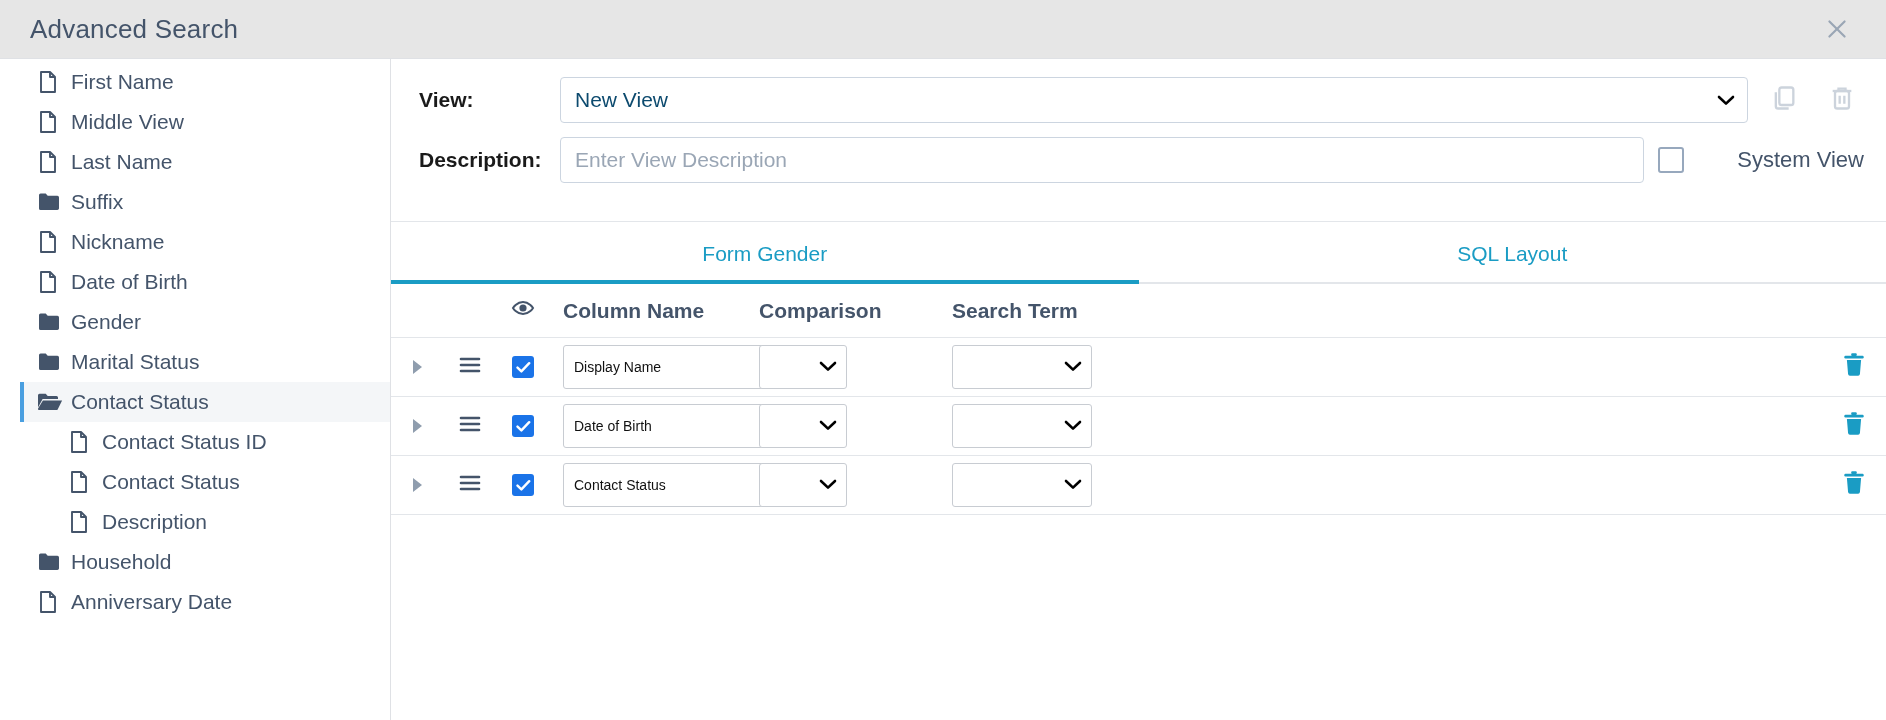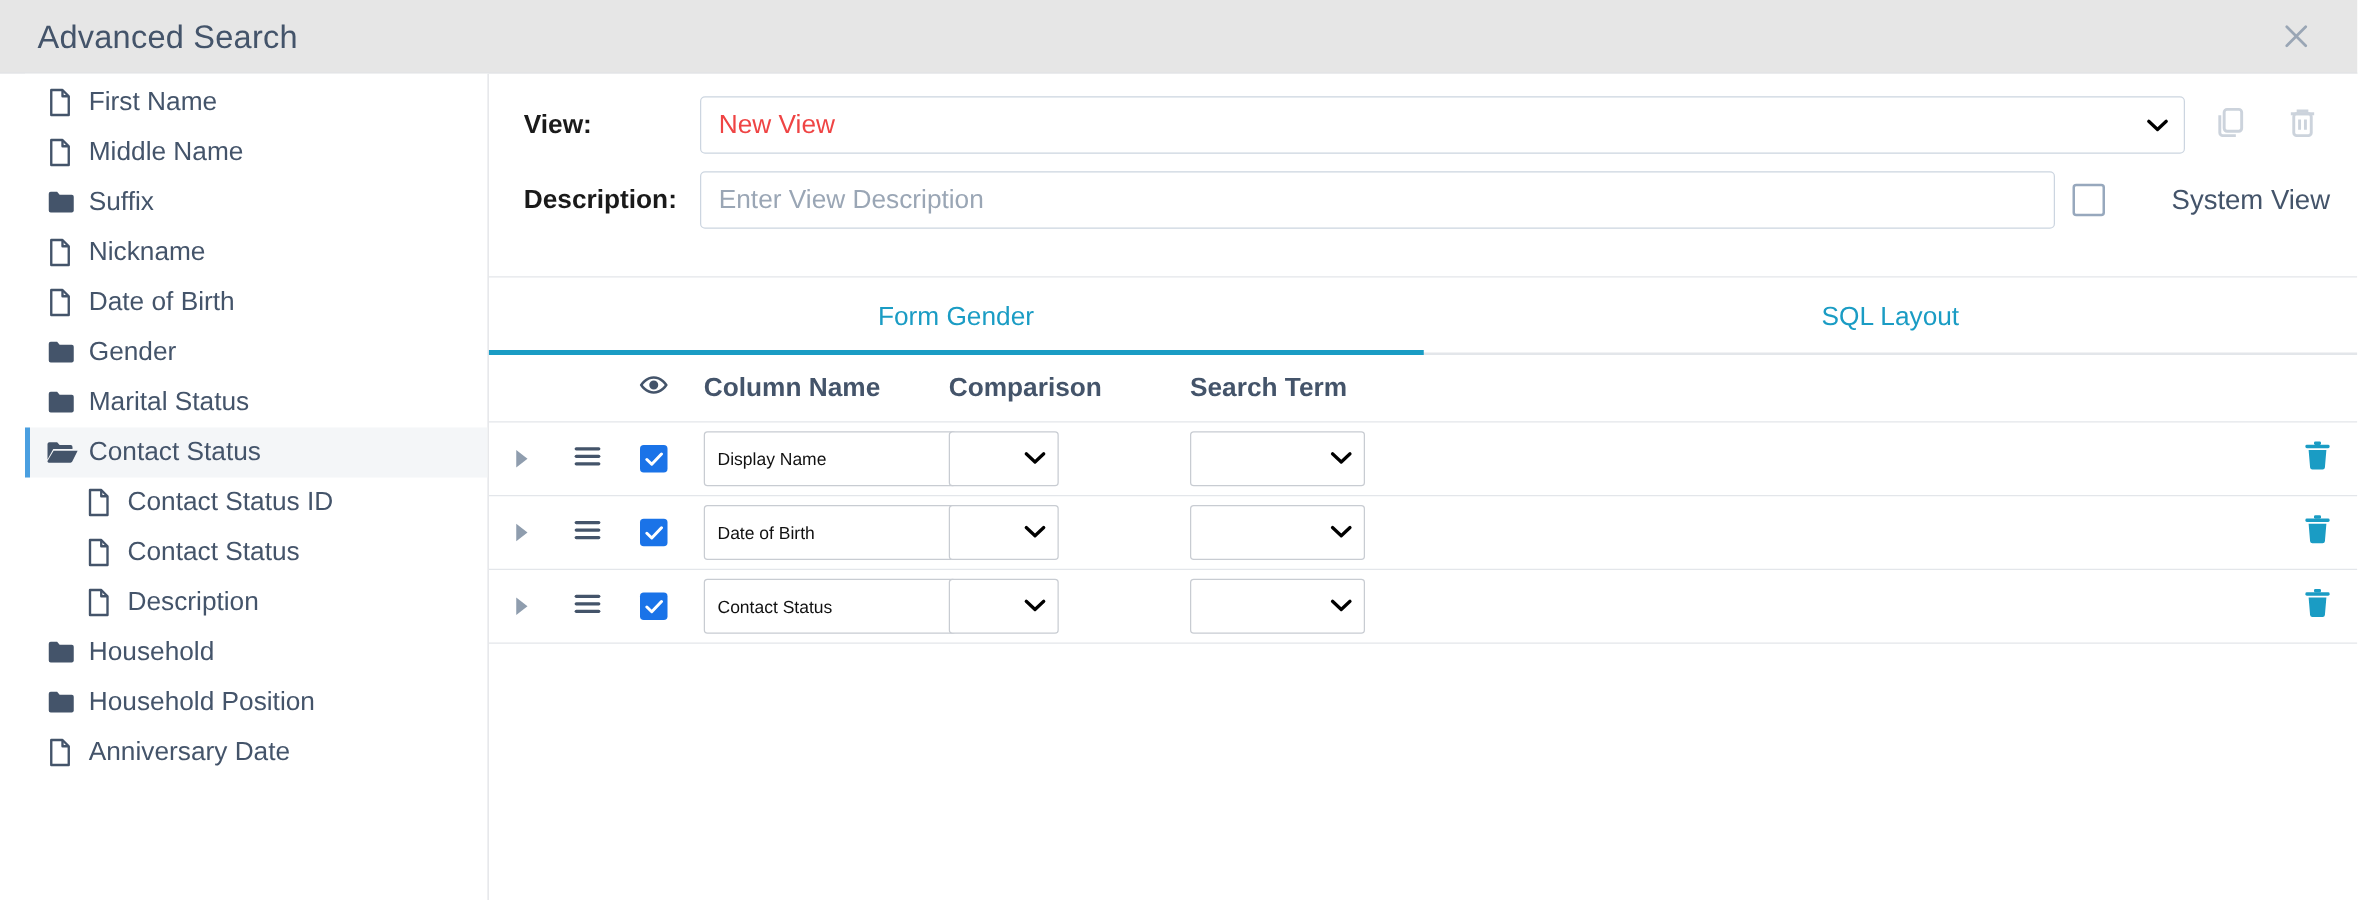--- a/index.html
+++ b/index.html
@@ -99,21 +99,21 @@
     width: 155px;
     min-width: 155px;
     padding-left: 14px;
   }
   .ctl {
     height: 46px;
     border: 1px solid #ccd5e0;
     border-radius: 4px;
     background: #fff;
     font-size: 21px;
-    color: #ef4444;
+    color: #0c4a6e;
     padding: 0 12px 0 14px;
     display: flex;
     align-items: center;
     font-family: "Liberation Sans", sans-serif;
   }
   .select-ctl {
     justify-content: space-between;
     cursor: pointer;
   }
   .select-ctl .chev { font-size: 18px; color: #000; font-weight: 700; }
@@ -273,21 +273,30 @@
         </span>
         <span class="tree-label">First Name</span>
       </div>
       <div class="tree-item">
         <span class="tree-icon">
           <svg width="22" height="24" viewBox="0 0 22 24" fill="none" stroke="#44546a" stroke-width="1.9" stroke-linejoin="round">
             <path d="M4 2h9l5 5v15H4z"></path>
             <path d="M13 2v5h5"></path>
           </svg>
         </span>
-        <span class="tree-label">Middle Name</span>
+        <span class="tree-label">Middle View</span>
+      </div>
+      <div class="tree-item">
+        <span class="tree-icon">
+          <svg width="22" height="24" viewBox="0 0 22 24" fill="none" stroke="#44546a" stroke-width="1.9" stroke-linejoin="round">
+            <path d="M4 2h9l5 5v15H4z"></path>
+            <path d="M13 2v5h5"></path>
+          </svg>
+        </span>
+        <span class="tree-label">Last Name</span>
       </div>
       <div class="tree-item">
         <span class="tree-icon">
           <svg width="24" height="22" viewBox="0 0 24 22" fill="#44546a">
             <path d="M2 4a1.6 1.6 0 0 1 1.6-1.6h5.1l2 2.4h9.7A1.6 1.6 0 0 1 22 6.4v11.2A1.6 1.6 0 0 1 20.4 19H3.6A1.6 1.6 0 0 1 2 17.4z"></path>
           </svg>
         </span>
         <span class="tree-label">Suffix</span>
       </div>
       <div class="tree-item">
@@ -360,28 +369,20 @@
         </span>
         <span class="tree-label">Description</span>
       </div>
       <div class="tree-item">
         <span class="tree-icon">
           <svg width="24" height="22" viewBox="0 0 24 22" fill="#44546a">
             <path d="M2 4a1.6 1.6 0 0 1 1.6-1.6h5.1l2 2.4h9.7A1.6 1.6 0 0 1 22 6.4v11.2A1.6 1.6 0 0 1 20.4 19H3.6A1.6 1.6 0 0 1 2 17.4z"></path>
           </svg>
         </span>
         <span class="tree-label">Household</span>
-      </div>
-      <div class="tree-item">
-        <span class="tree-icon">
-          <svg width="24" height="22" viewBox="0 0 24 22" fill="#44546a">
-            <path d="M2 4a1.6 1.6 0 0 1 1.6-1.6h5.1l2 2.4h9.7A1.6 1.6 0 0 1 22 6.4v11.2A1.6 1.6 0 0 1 20.4 19H3.6A1.6 1.6 0 0 1 2 17.4z"></path>
-          </svg>
-        </span>
-        <span class="tree-label">Household Position</span>
       </div>
       <div class="tree-item">
         <span class="tree-icon">
           <svg width="22" height="24" viewBox="0 0 22 24" fill="none" stroke="#44546a" stroke-width="1.9" stroke-linejoin="round">
             <path d="M4 2h9l5 5v15H4z"></path>
             <path d="M13 2v5h5"></path>
           </svg>
         </span>
         <span class="tree-label">Anniversary Date</span>
       </div>

